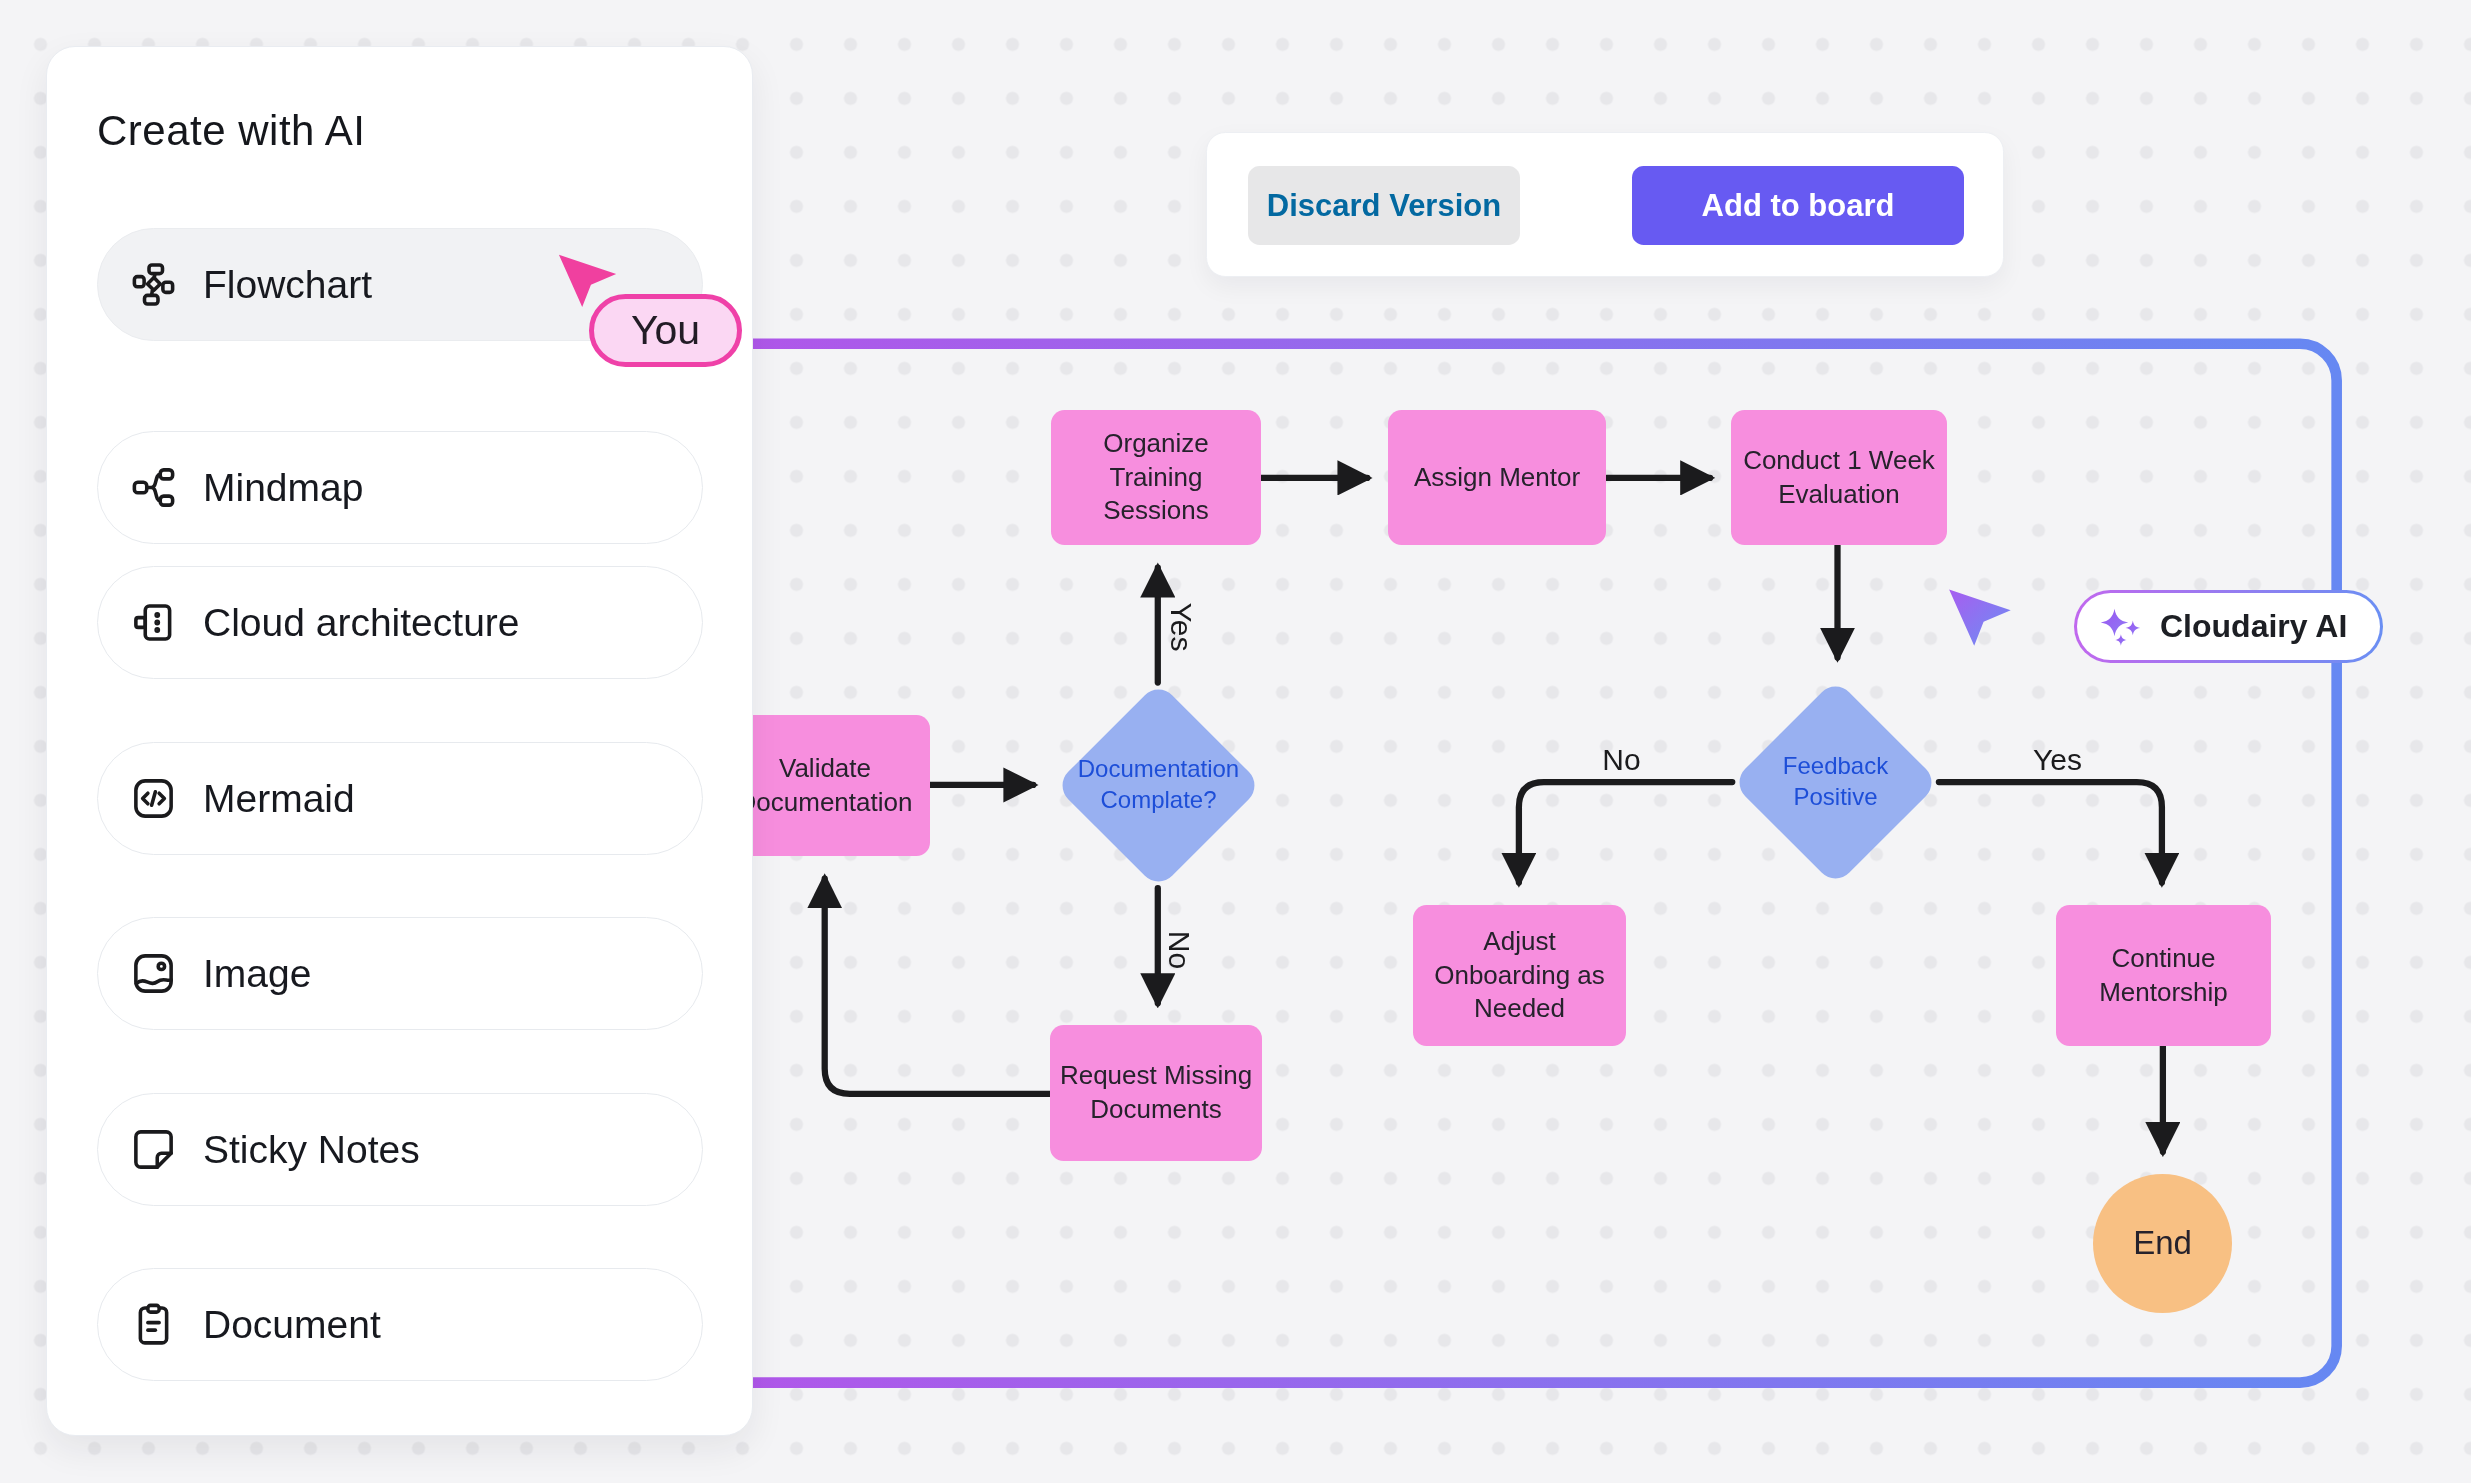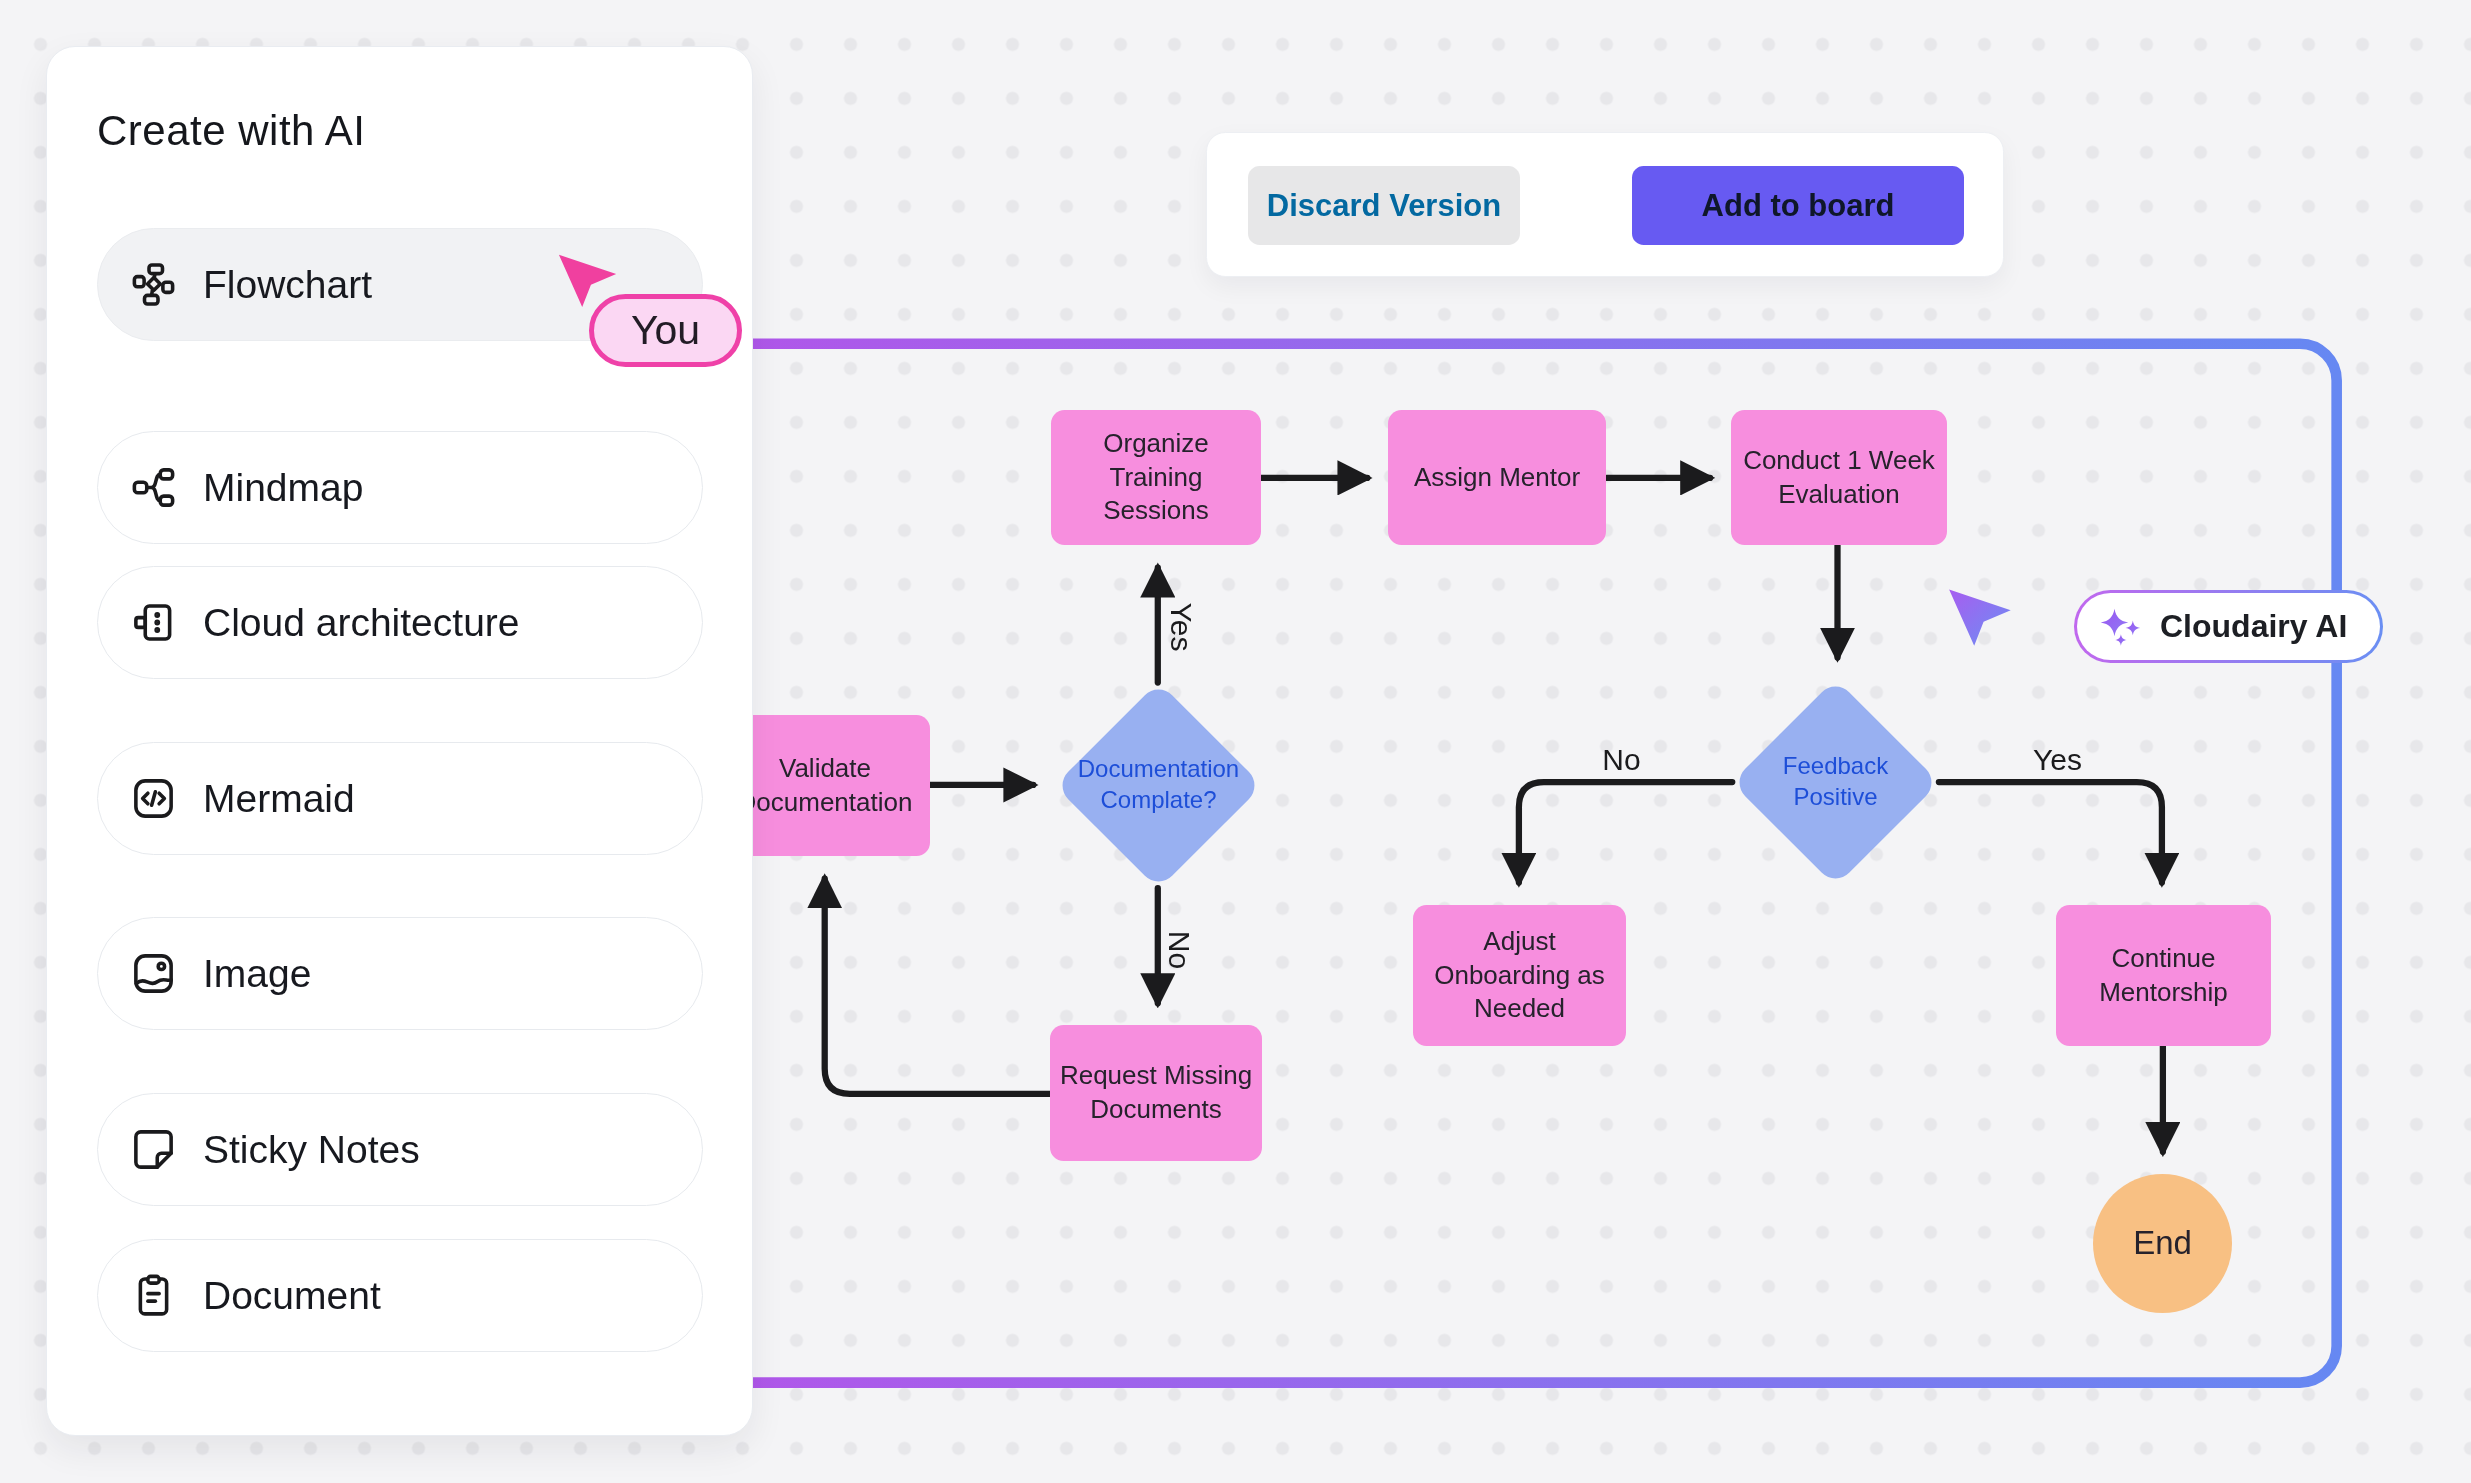--- a/index.html
+++ b/index.html
@@ -85,21 +85,21 @@
     left:1206px; top:132px; width:798px; height:145px; z-index:2;
     background:#fff; border:1.9px solid #edeff3; border-radius:19.3px;
     box-shadow:0 9.7px 25px rgba(25,28,48,.05);
   }
   .tb-btn {
     position:absolute; top:33px; height:79px; border:none; border-radius:11.6px;
     font-family:"Liberation Sans", sans-serif; font-size:31px; font-weight:700;
     display:flex; align-items:center; justify-content:center; cursor:pointer;
   }
   #discard-btn { left:41px; width:272px; background:#e7e7e8; color:#0369a1; }
-  #add-btn { left:425px; width:332px; background:#675af2; color:#0f172a; }
+  #add-btn { left:425px; width:332px; background:#675af2; color:#ffffff; }
 </style>
 </head>
 <body>
 
 <svg id="flow-svg" class="abs" viewBox="0 0 2560 1536">
   <defs>
     <linearGradient id="borderGrad" x1="0" y1="0" x2="1" y2="0">
       <stop offset="0" stop-color="#b355e9"></stop>
       <stop offset="1" stop-color="#6688f2"></stop>
     </linearGradient>
@@ -247,21 +247,21 @@
   </div>
 
   <div class="menu-item" style="top:1046px;">
     <svg viewBox="0 0 24 24" fill="none" stroke="#1a1a1c" stroke-width="1.9" stroke-linecap="round" stroke-linejoin="round">
       <path d="M21.4,14 V5.2 a2.6,2.6 0 0 0 -2.6,-2.6 H5.2 a2.6,2.6 0 0 0 -2.6,2.6 V18.8 a2.6,2.6 0 0 0 2.6,2.6 H14 Z"></path>
       <path d="M21.4,14 H16.2 a2.2,2.2 0 0 0 -2.2,2.2 V21.4"></path>
     </svg>
     <span class="mi-label">Sticky Notes</span>
   </div>
 
-  <div class="menu-item" style="top:1192px;">
+  <div class="menu-item" style="top:1221px;">
     <svg viewBox="0 0 24 24" fill="none" stroke="#1a1a1c" stroke-width="1.9" stroke-linecap="round" stroke-linejoin="round">
       <rect x="5" y="3.2" width="14" height="18.6" rx="2.4"></rect>
       <rect x="9" y="1.8" width="6" height="3.6" rx="1.4" fill="#ffffff"></rect>
       <line x1="9" y1="11" x2="15" y2="11"></line>
       <line x1="9" y1="15" x2="13" y2="15"></line>
     </svg>
     <span class="mi-label">Document</span>
   </div>
 </div>
 

